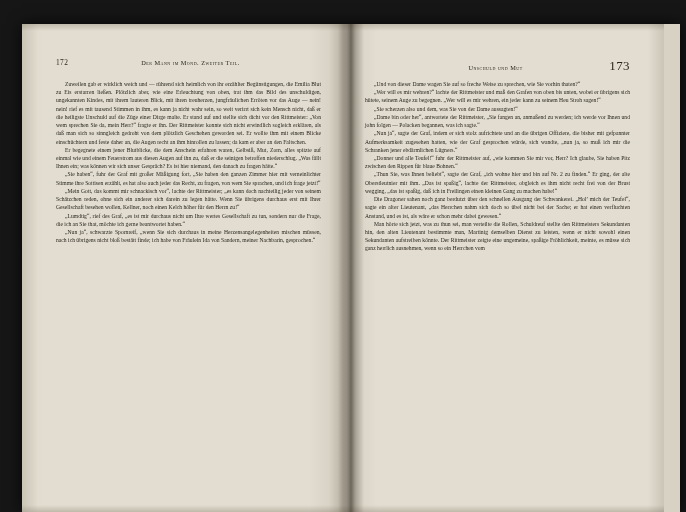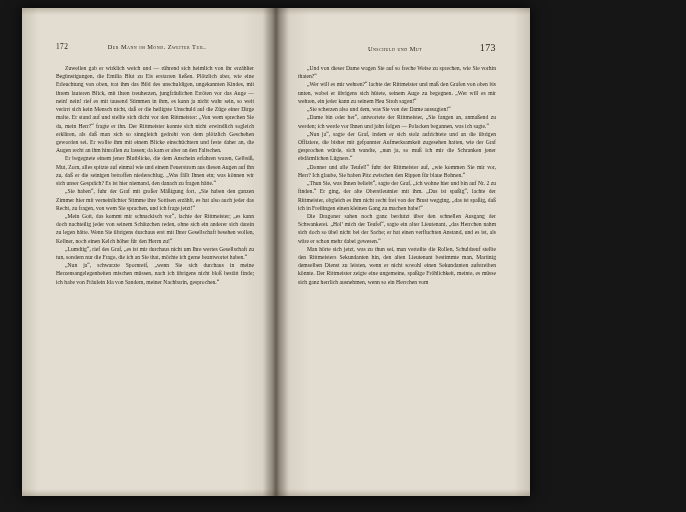--- a/index.html
+++ b/index.html
@@ -16,22 +16,22 @@
   #book {
     position: relative;
     width: 686px;
     height: 512px;
     background: #161616;
   }
   
   .page-spread {
     position: absolute;
     left: 22px;
-    top: 8px;
-    width: 508px;
+    top: 24px;
+    width: 658px;
     height: 488px;
     background: #d8d2c4;
     box-shadow: 0 0 14px rgba(0,0,0,0.8);
     display: flex;
   }
   .page {
     position: relative;
     width: 321px;
     height: 488px;
     box-sizing: border-box;
@@ -93,21 +93,21 @@
     flex: 1;
     text-align: center;
     padding-left: 30px;
     font-variant: small-caps;
     font-size: 6.3px;
     letter-spacing: 0.5px;
   }
   .page.right .page-head .folio {
     width: 34px;
     text-align: right;
-    font-size: 10px;
+    font-size: 13px;
   }
   .body-text {
     font-size: 5.6px;
     line-height: 8.22px;
     text-align: justify;
     color: #231f17;
     font-family: "Liberation Serif", serif;
     letter-spacing: 0.02px;
     -webkit-font-smoothing: none;
   }

